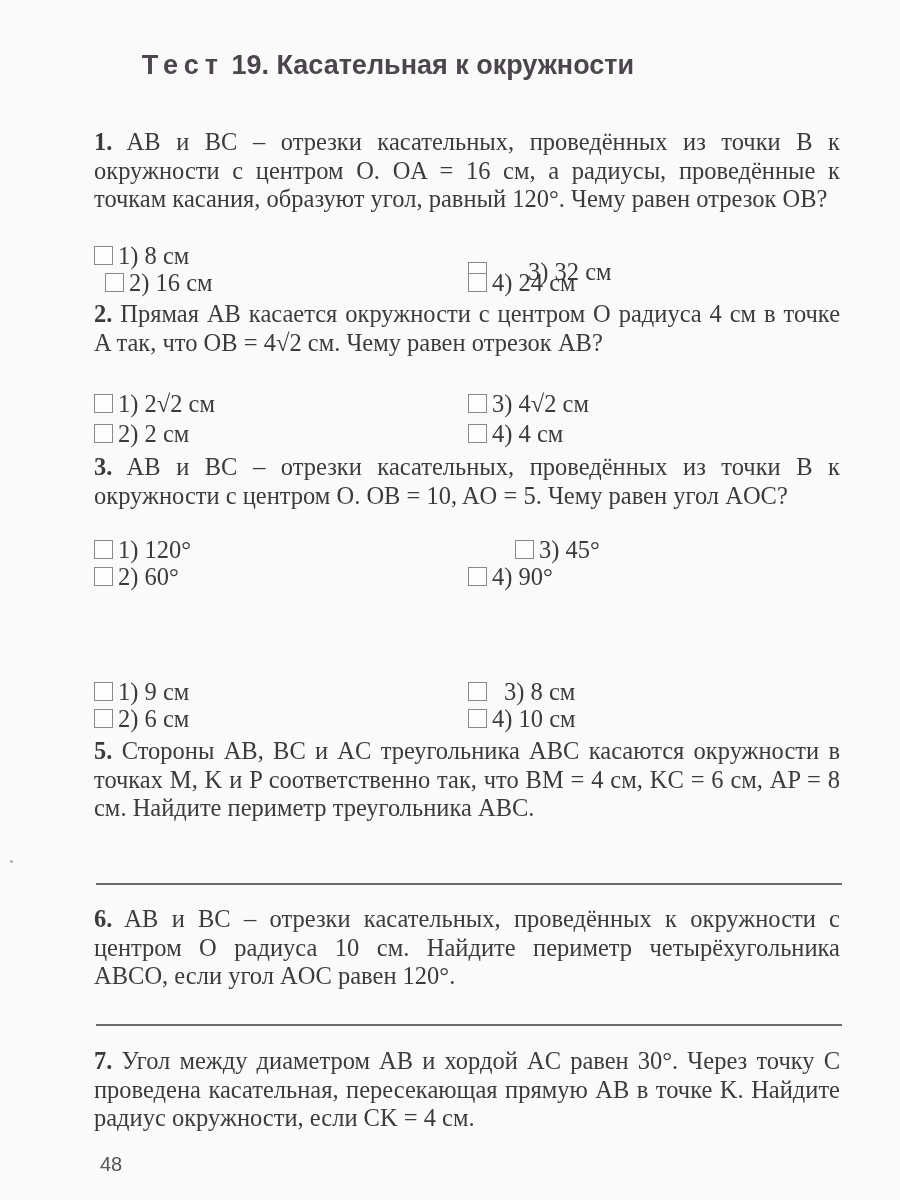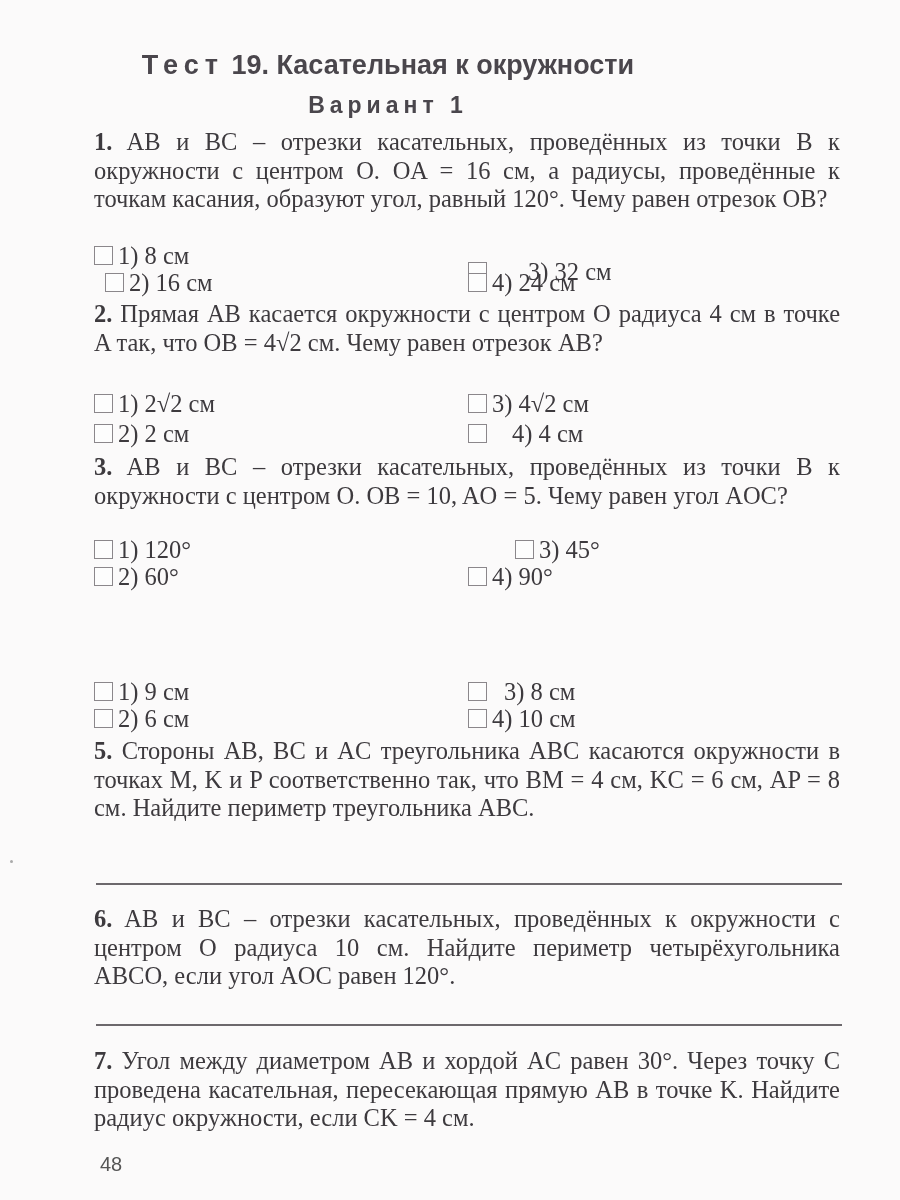--- a/index.html
+++ b/index.html
@@ -54,21 +54,20 @@
   </style>
 </head>
 <body>
 
 <div class="page">
 
   <div class="title">
     <span class="spaced">Тест</span>
     <span>19. Касательная к окружности</span>
   </div>
-  <div class="variant">Вариант 1</div>
 
   <div class="task" style="top:128px;">
     <span class="num">1.</span>
     <span>AB и BC – отрезки касательных, проведённых из точки B к окружности с центром O. OA = 16 см, а радиусы, проведённые к точкам касания, образуют угол, равный 120°. Чему равен отрезок OB?</span>
   </div>
   <div class="opts" style="top:242px;">
     <label class="opt" style="left:0;top:0;">
         <span class="box"></span>
         <span>1) 8 см</span>
       </label>
@@ -96,21 +95,21 @@
         <span>1) 2√2 см</span>
       </label>
     <label class="opt" style="left:0;top:30px;">
         <span class="box"></span>
         <span>2) 2 см</span>
       </label>
     <label class="opt" style="left:374px;top:0;">
         <span class="box"></span>
         <span>3) 4√2 см</span>
       </label>
-    <label class="opt" style="left:374px;top:30px;gap:20px;">
+    <label class="opt" style="left:374px;top:30px;">
         <span class="box"></span>
         <span>4) 4 см</span>
       </label>
   </div>
 
   <div class="task" style="top:453px;">
     <span class="num">3.</span>
     <span>AB и BC – отрезки касательных, проведённых из точки B к окружности с центром O. OB = 10, AO = 5. Чему равен угол AOC?</span>
   </div>
   <div class="opts" style="top:536px;">

